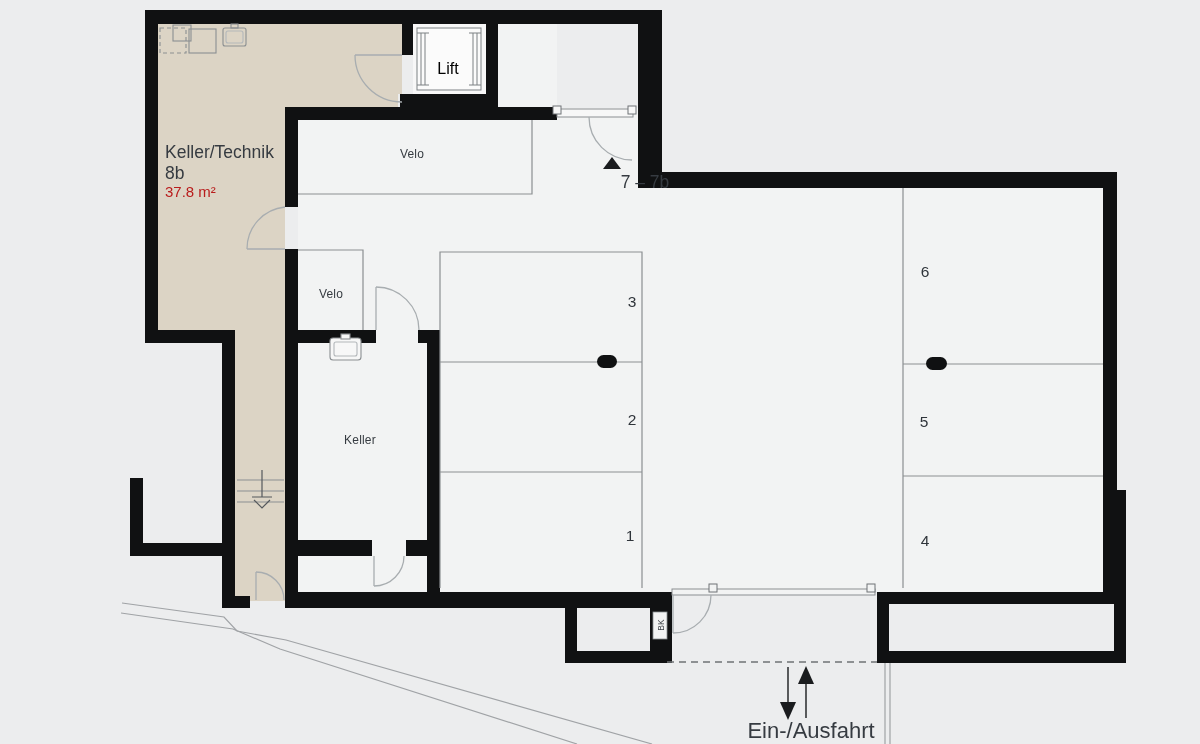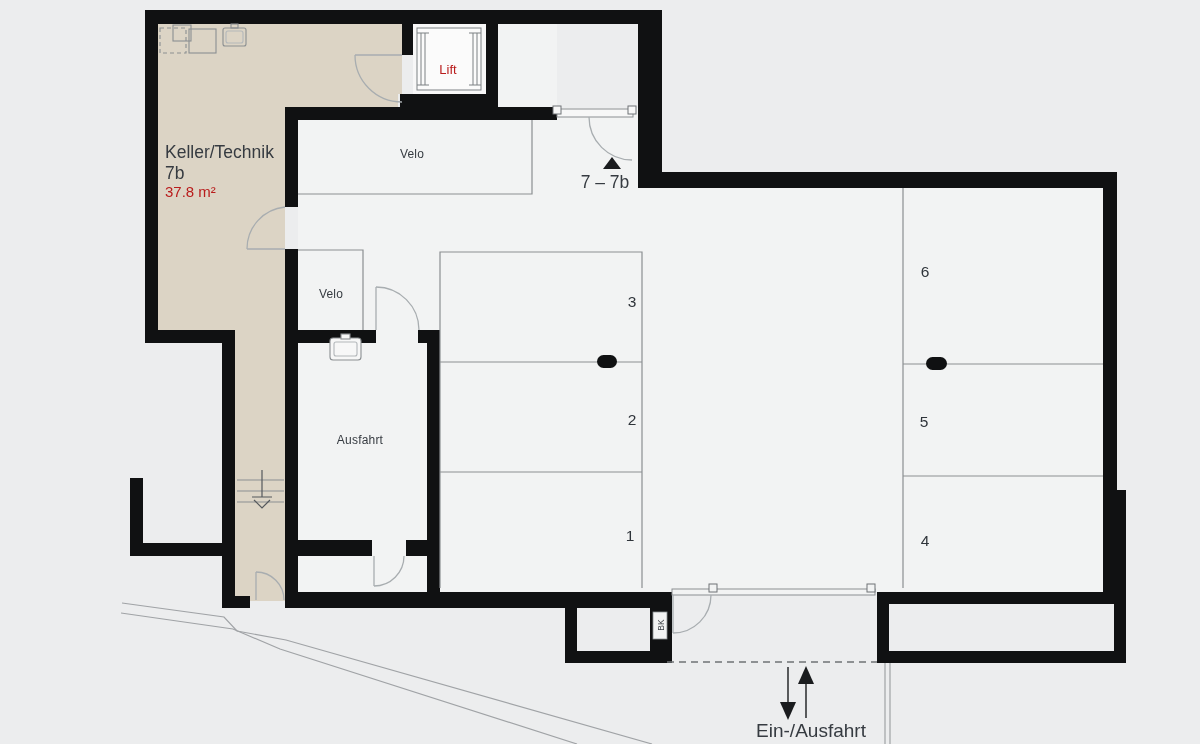--- a/index.html
+++ b/index.html
@@ -2,23 +2,23 @@
 <html><head>
 <meta charset="utf-8">
 <style>
   html,body{margin:0;padding:0;background:#ecedee;}
   #stage{position:relative;width:1200px;height:744px;background:#ecedee;overflow:hidden;
          font-family:"Liberation Sans",sans-serif;color:#363b41;}
   #plan-svg{position:absolute;left:0;top:0;}
   .lbl{position:absolute;white-space:nowrap;color:#363b41;}
   .ctr{transform:translate(-50%,-50%);}
   .room{font-size:12px;letter-spacing:.2px;}
-  .big{font-size:17.5px;}
+  .big{font-size:17.5px;margin-left:40px;}
   .num{font-size:15.5px;color:#2f343a;}
-  .lift{font-size:13px;color:#b91c1c;}
+  .lift{font-size:16px;color:#000000;}
   .bk{font-size:8.5px;color:#3f4449;transform:translate(-50%,-50%) rotate(-90deg);}
   #keller-block{position:absolute;left:165px;top:142px;line-height:21px;}
   #keller-block .nm{font-size:17.5px;display:block;}
   #keller-block .un{font-size:17.5px;display:block;}
   #keller-block .ar{font-size:15px;color:#b91c1c;display:block;line-height:16px;}
 </style>
 </head>
 <body>
 
 <div id="stage">
@@ -159,33 +159,33 @@
     <g stroke="#1a1c1e" stroke-width="1.4" fill="#1a1c1e">
       <path d="M806,666 L798,684 H814 Z" stroke="none"></path>
       <path d="M806,684 V718" fill="none"></path>
     </g>
     <path d="M612,157 L603,169 H621 Z" fill="#1a1c1e"></path>
   </g>
 </svg>
 
   <div id="keller-block">
     <span class="nm">Keller/Technik</span>
-    <span class="un">7b</span>
+    <span class="un">8b</span>
     <span class="ar">37.8 m²</span>
   </div>
 
   <span class="lbl ctr room" style="left:412px;top:154px;">Velo</span>
   <span class="lbl ctr room" style="left:331px;top:294px;">Velo</span>
-  <span class="lbl ctr room" style="left:360px;top:440px;">Ausfahrt</span>
+  <span class="lbl ctr room" style="left:360px;top:440px;">Keller</span>
   <span class="lbl ctr lift" style="left:448px;top:69px;">Lift</span>
   <span class="lbl ctr big" style="left:605px;top:182px;">7 – 7b</span>
 
   <span class="lbl ctr num" style="left:632px;top:302px;">3</span>
   <span class="lbl ctr num" style="left:632px;top:420px;">2</span>
   <span class="lbl ctr num" style="left:630px;top:536px;">1</span>
   <span class="lbl ctr num" style="left:925px;top:272px;">6</span>
   <span class="lbl ctr num" style="left:924px;top:422px;">5</span>
   <span class="lbl ctr num" style="left:925px;top:541px;">4</span>
 
   <span class="lbl bk" style="left:661px;top:625px;">BK</span>
 
-  <span class="lbl ctr" style="left:811px;top:731px;font-size:19px;text-align:right;">Ein-/Ausfahrt</span>
+  <span class="lbl ctr" style="left:811px;top:731px;font-size:22px;text-align:right;">Ein-/Ausfahrt</span>
 </div>
 
 </body></html>

